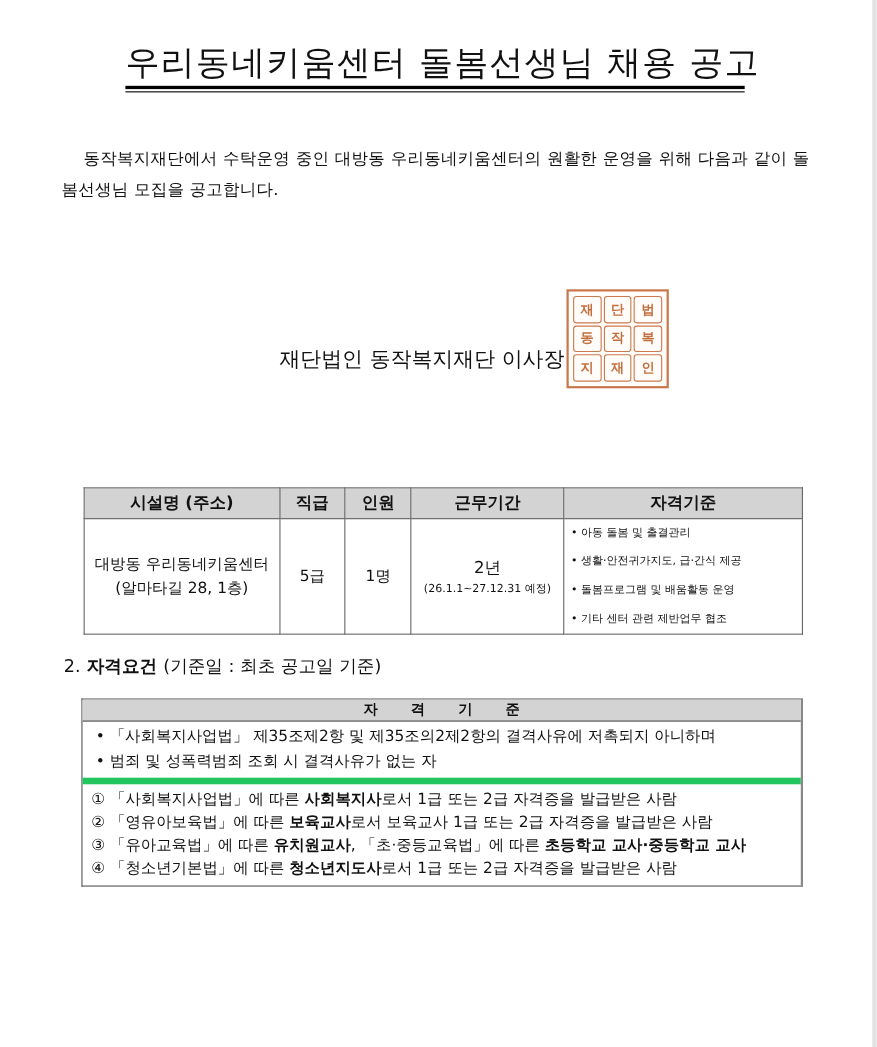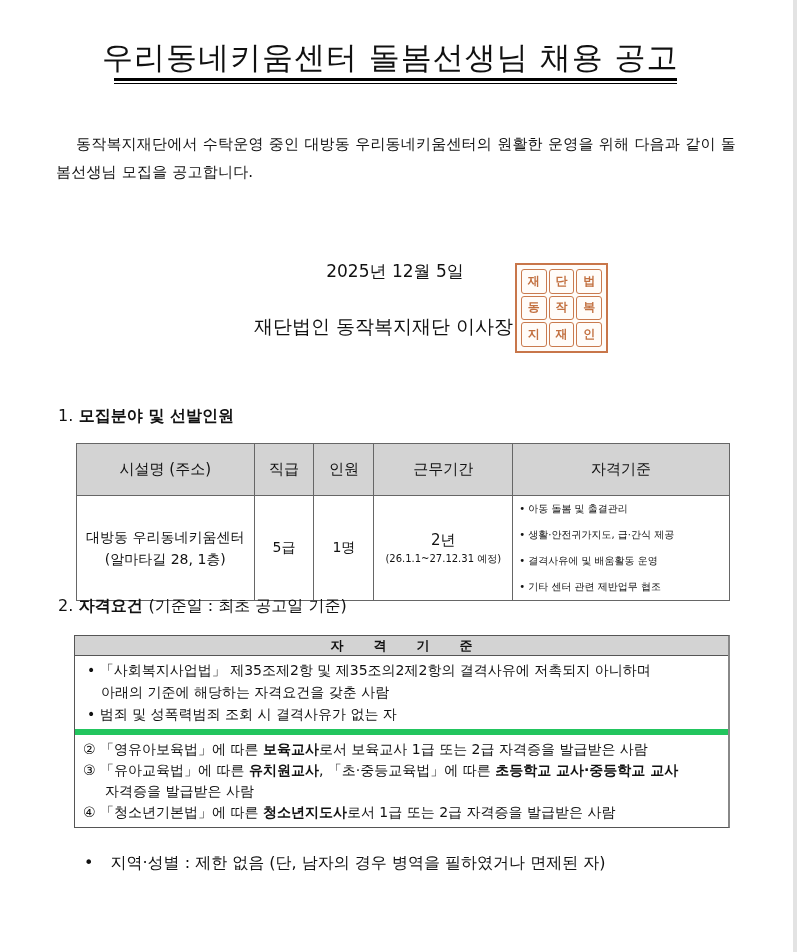--- a/index.html
+++ b/index.html
@@ -8,21 +8,21 @@
     font-family: "DejaVu Sans", "Liberation Sans", sans-serif;
     color: #111;
   }
   .scrollbar {
     position: absolute; right: 0; top: 0; width: 4px; height: 952px;
     background: #e3e3e3;
   }
   .page { position: absolute; left: 0; top: 0; width: 793px; height: 952px; }
 
   .title {
-    position: absolute; left: 102px; top: 38px; width: 563px;
+    position: absolute; left: 114px; top: 38px; width: 563px;
     text-align: center; font-size: 31px; letter-spacing: 1px;
     font-family: "DejaVu Sans", sans-serif; font-weight: normal;
     line-height: 38px; white-space: nowrap;
   }
   .title-underline {
     position: absolute; left: 114px; top: 78px; width: 563px; height: 6px;
   }
   .title-underline .thick { position: absolute; left: 0; top: 0; width: 100%; height: 3px; background: #000; }
   .title-underline .thin  { position: absolute; left: 0; top: 5px; width: 100%; height: 1px; background: #000; }
 
@@ -59,21 +59,21 @@
   .sec1 { top: 406px; }
   .sec2 { top: 596px; }
   .sec-heading .num { font-weight: normal; }
   .sec-heading .paren { font-weight: normal; }
 
   table.recruit {
     position: absolute; left: 76px; top: 443px; width: 654px;
     border-collapse: collapse; font-size: 14px;
   }
   table.recruit th {
-    background: #d3d3d3; font-weight: normal; height: 27px; padding: 12px;
+    background: #d3d3d3; font-weight: bold; height: 27px; padding: 0;
     border: 1px solid #666; font-size: 15px;
   }
   table.recruit td {
     border: 1px solid #666; text-align: center; vertical-align: middle; padding: 0;
     height: 104px;
   }
   table.recruit td.duties { text-align: left; padding-left: 6px; font-size: 10px; }
   table.recruit td.duties div { line-height: 26px; white-space: nowrap; }
   table.recruit td.facility div { line-height: 22px; }
   .period-sub { font-size: 10px; display: block; margin-top: 2px; }
@@ -108,38 +108,33 @@
 <div class="page">
 
   <div class="title">우리동네키움센터 돌봄선생님 채용 공고</div>
   <div class="title-underline">
     <div class="thick"></div>
     <div class="thin"></div>
   </div>
 
   <p class="intro" style="margin:0">동작복지재단에서 수탁운영 중인 대방동 우리동네키움센터의 원활한 운영을 위해 다음과 같이 돌봄선생님 모집을 공고합니다.</p>
 
-  <div class="date">2025년 12월 5일</div>
   <div class="org">재단법인 동작복지재단 이사장</div>
   <div class="seal">
     <span>재</span>
     <span>단</span>
     <span>법</span>
     <span>동</span>
     <span>작</span>
     <span>복</span>
     <span>지</span>
     <span>재</span>
     <span>인</span>
   </div>
 
-  <div class="sec-heading sec1">
-    <span class="num">1.</span>
-    <span>모집분야 및 선발인원</span>
-  </div>
 
   <table class="recruit">
     <colgroup>
       <col style="width:178px">
         <col style="width:60px">
         <col style="width:60px">
         <col style="width:139px">
         <col style="width:217px">
     </colgroup>
     <thead>
@@ -159,54 +154,50 @@
         </td>
         <td>5급</td>
         <td>1명</td>
         <td>
           <span class="period-main">2년</span>
           <span class="period-sub">(26.1.1~27.12.31 예정)</span>
         </td>
         <td class="duties">
           <div>• 아동 돌봄 및 출결관리</div>
           <div>• 생활·안전귀가지도, 급·간식 제공</div>
-          <div>• 결격사유에 및 배움활동 운영</div>
+          <div>• 돌봄프로그램 및 배움활동 운영</div>
           <div>• 기타 센터 관련 제반업무 협조</div>
         </td>
       </tr>
     </tbody>
   </table>
 
   <div class="sec-heading sec2">
     <span class="num">2.</span>
     <span>자격요건</span>
     <span class="paren">(기준일 : 최초 공고일 기준)</span>
   </div>
 
   <div class="qual">
     <div class="qhead">자격기준</div>
     <div class="qblock1">
       <div>• 「사회복지사업법」 제35조제2항 및 제35조의2제2항의 결격사유에 저촉되지 아니하며</div>
-      <div class="indent" style="padding-left:14px">아래의 기준에 해당하는 자격요건을 갖춘 사람</div>
       <div>•  범죄 및 성폭력범죄 조회 시 결격사유가 없는 자</div>
     </div>
     <div class="qblock2">
       <div>
+        <span>① 「사회복지사업법」에 따른 </span><b>사회복지사</b><span>로서 1급 또는 2급 자격증을 발급받은 사람</span>
+      </div>
+      <div>
         <span>② 「영유아보육법」에 따른 </span><b>보육교사</b><span>로서 보육교사 1급 또는 2급 자격증을 발급받은 사람</span>
       </div>
       <div>
         <span>③ 「유아교육법」에 따른 </span><b>유치원교사</b><span>, 「초·중등교육법」에 따른 </span><b>초등학교 교사·중등학교 교사</b>
       </div>
-      <div class="indent">자격증을 발급받은 사람</div>
       <div>
         <span>④ 「청소년기본법」에 따른 </span><b>청소년지도사</b><span>로서 1급 또는 2급 자격증을 발급받은 사람</span>
       </div>
     </div>
   </div>
 
-  <div class="cond cond1">
-    <span class="bullet">•</span>
-    <span>지역·성별</span>
-    <span>: 제한 없음 (단, 남자의 경우 병역을 필하였거나 면제된 자)</span>
-  </div>
 </div>
 
 <div class="scrollbar"></div>
 
 </body></html>

